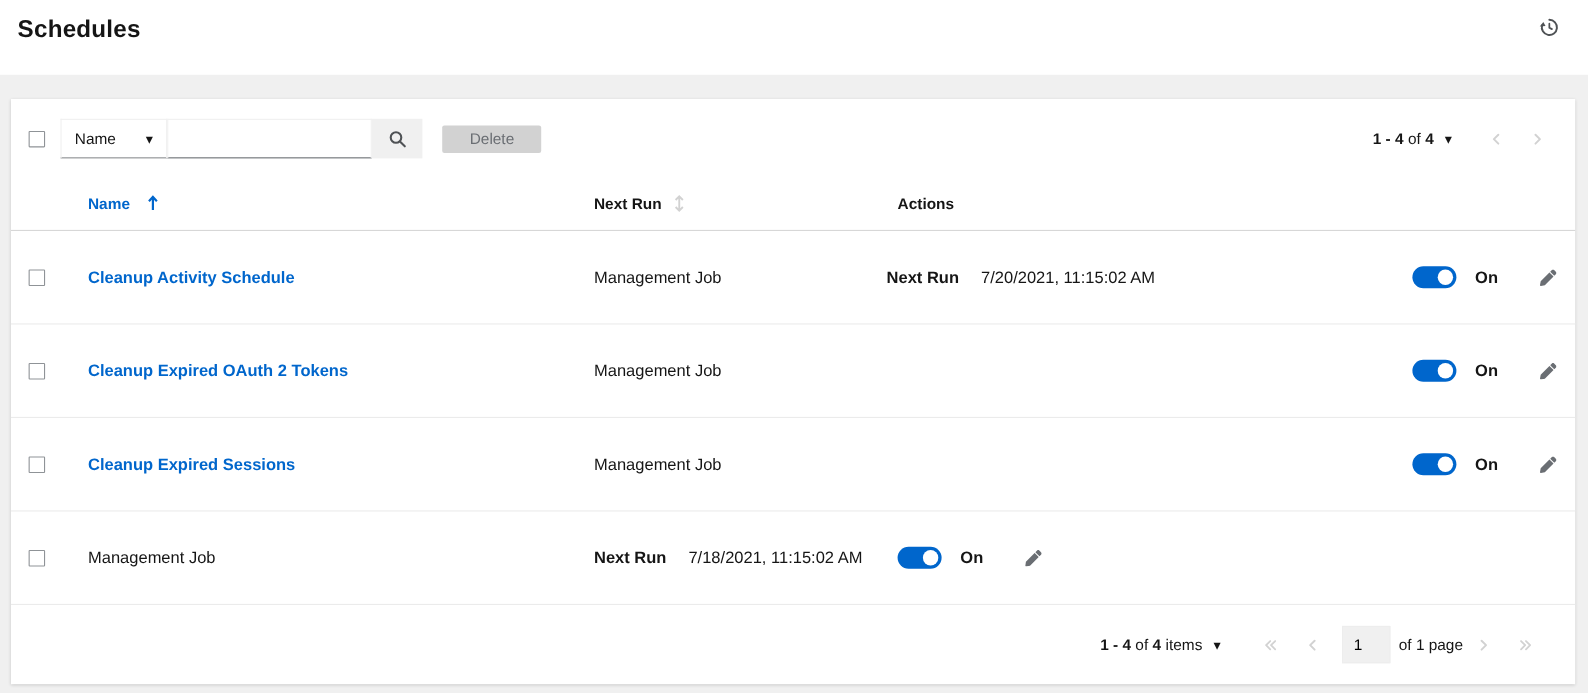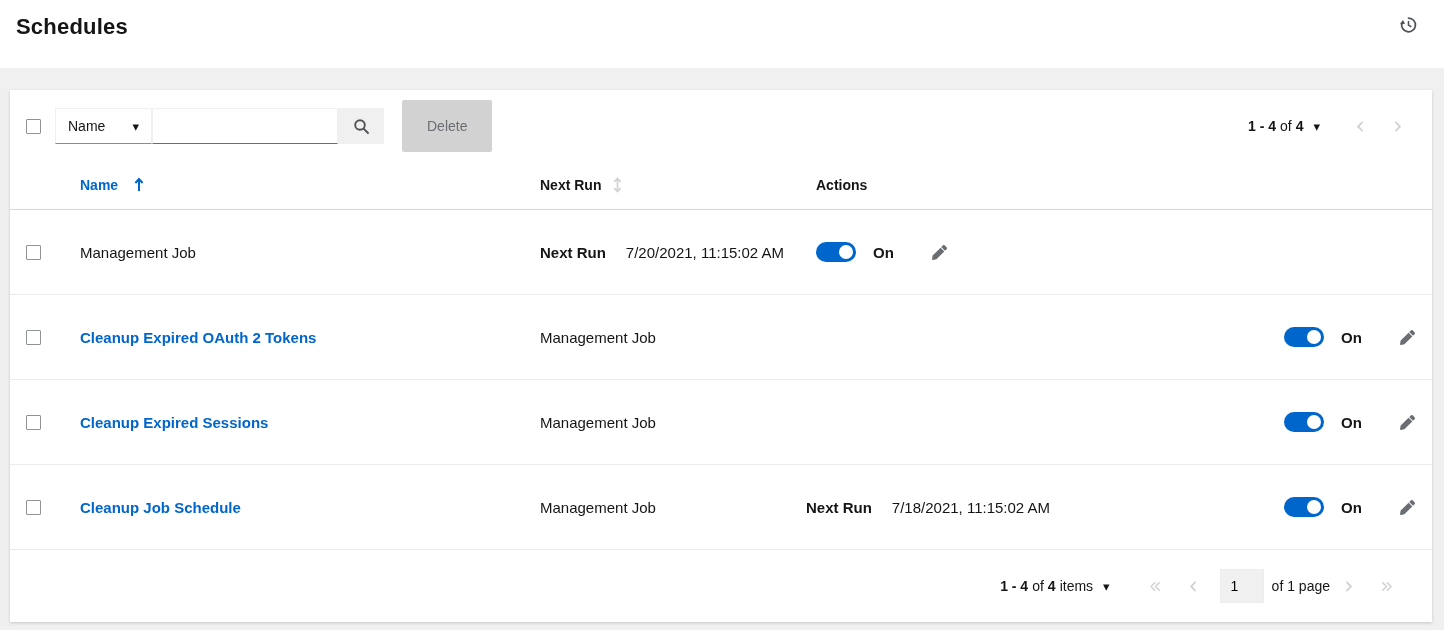--- a/index.html
+++ b/index.html
@@ -47,21 +47,21 @@
   .search-input {
     width: 186px; height: 36px;
     border: 1px solid #f0f0f0; border-bottom: 1px solid #6a6e73;
     padding: 0 10px; font-size: 14px; font-family: inherit; outline: none; flex: none;
   }
   .search-btn {
     width: 46px; height: 36px; border: none; background: #f0f0f0;
     display: flex; align-items: center; justify-content: center; cursor: pointer; flex: none;
   }
   .delete-btn {
-    margin-left: 18px; height: 52px; padding: 0 25px;
+    margin-left: 18px; height: 25px; padding: 0 25px;
     border: none; background: #d2d2d2; color: #6a6e73;
     font-size: 14px; font-family: inherit; border-radius: 2px; cursor: default; flex: none;
   }
   .toolbar-spacer { flex: 1; }
   .pagination-top {
     display: flex; align-items: center; font-size: 14px; cursor: pointer;
   }
   .pagination-top .num { font-weight: 700; }
   .pagination-top span + span { margin-left: 4px; }
   .pagination-top .caret { margin-left: 10px; }
@@ -189,20 +189,21 @@
           </svg>
       </span>
     </div>
     <div class="th" style="padding-left:10px">
       <span>Actions</span>
     </div>
   </div>
 
   <div class="tgrid trow">
     <input type="checkbox" class="cb" style="">
+    <a class="name-link">Cleanup Activity Schedule</a>
     <span class="type-cell">Management Job</span>
     <span class="nextrun-cell">
       <span class="nr-label">Next Run</span>
       <span class="nr-value">7/20/2021, 11:15:02 AM</span>
     </span>
     <span class="actions-cell">
       <span class="switch">
           <span class="knob"></span>
         </span>
       <span class="switch-label">On</span>
@@ -251,21 +252,20 @@
       <button class="edit-btn">
         <svg width="15" height="15" viewBox="0 0 512 512" fill="#6a6e73">
             <path d="M497.9 142.1l-46.1 46.1c-4.7 4.7-12.3 4.7-17 0l-111-111c-4.7-4.7-4.7-12.3 0-17l46.1-46.1c18.7-18.7 49.1-18.7 67.9 0l60.1 60.1c18.8 18.7 18.8 49.1 0 67.9zM284.2 99.8L21.6 362.4.4 483.9c-2.9 16.4 11.4 30.6 27.8 27.8l121.5-21.3 262.6-262.6c4.7-4.7 4.7-12.3 0-17l-111-111c-4.8-4.7-12.4-4.7-17.1 0z"></path>
           </svg>
       </button>
     </span>
   </div>
 
   <div class="tgrid trow">
     <input type="checkbox" class="cb" style="">
-    <a class="name-link">Cleanup Job Schedule</a>
     <span class="type-cell">Management Job</span>
     <span class="nextrun-cell">
       <span class="nr-label">Next Run</span>
       <span class="nr-value">7/18/2021, 11:15:02 AM</span>
     </span>
     <span class="actions-cell">
       <span class="switch">
           <span class="knob"></span>
         </span>
       <span class="switch-label">On</span>

